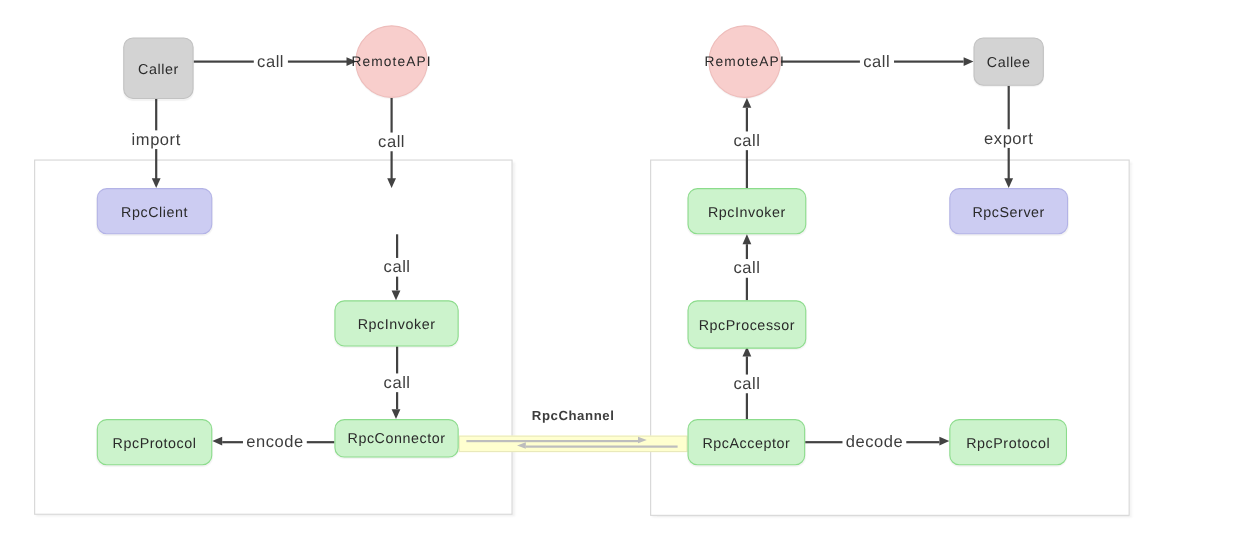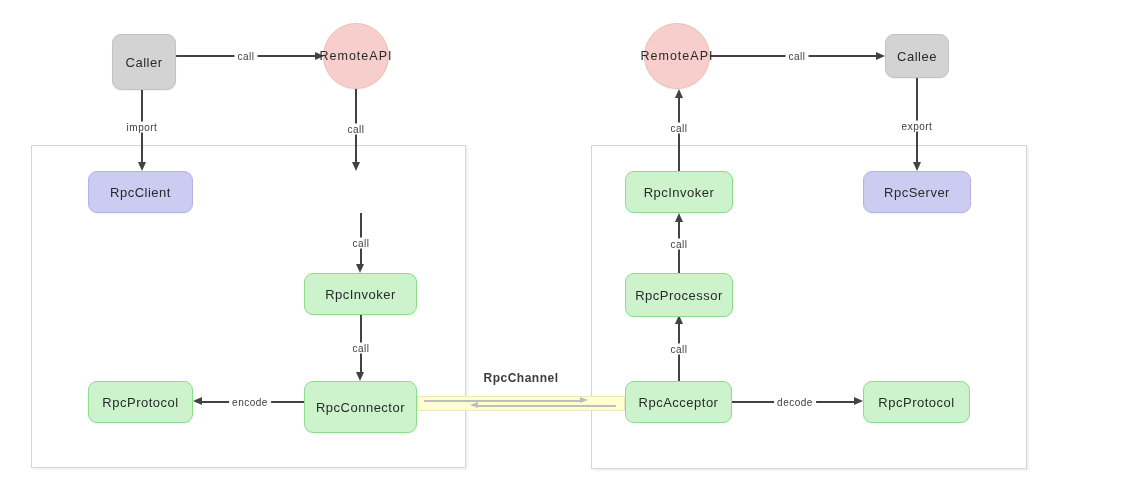--- a/index.html
+++ b/index.html
@@ -26,21 +26,21 @@
   .node.circle{border-radius:50%;background:var(--node-pink-fill);border-color:var(--node-pink-border);
         flex-direction:row;text-align:center;line-height:15px;letter-spacing:1px;font-size:12.5px;}
   .hline{position:absolute;height:1.5px;background:var(--edge-color);}
   .vline{position:absolute;width:1.5px;background:var(--edge-color);}
   .ah{position:absolute;width:0;height:0;}
   .ah-right{border-top:4px solid transparent;border-bottom:4px solid transparent;border-left:9px solid var(--edge-color);}
   .ah-left{border-top:4px solid transparent;border-bottom:4px solid transparent;border-right:9px solid var(--edge-color);}
   .ah-down{border-left:4px solid transparent;border-right:4px solid transparent;border-top:9px solid var(--edge-color);}
   .ah-up{border-left:4px solid transparent;border-right:4px solid transparent;border-bottom:9px solid var(--edge-color);}
   .edge-label{position:absolute;transform:translate(-50%,-50%);background:#fff;padding:0 3px;
-        font-size:10px;letter-spacing:.5px;color:var(--label-color);white-space:nowrap;}
+        font-size:15px;letter-spacing:.5px;color:var(--label-color);white-space:nowrap;}
   .channel-band{position:absolute;background:var(--channel-fill);border:1px solid var(--channel-border);
         box-sizing:border-box;}
   .band-line{position:absolute;height:1.5px;background:var(--channel-arrow);}
   .band-ah{position:absolute;width:0;height:0;}
   .band-ah-right{border-top:3.5px solid transparent;border-bottom:3.5px solid transparent;border-left:8px solid var(--channel-arrow);}
   .band-ah-left{border-top:3.5px solid transparent;border-bottom:3.5px solid transparent;border-right:8px solid var(--channel-arrow);}
   .channel-label{position:absolute;transform:translate(-50%,-50%);font-size:12px;letter-spacing:.5px;
         color:var(--label-color);white-space:nowrap;background:#fff;padding:0 2px;font-weight:bold;}
 </style>
 </head>
@@ -118,21 +118,21 @@
     <span>API</span>
   </div>
 
   <div class="node gray" style="left:885px;top:34px;width:64px;height:44px">Callee</div>
 
   <div class="node lavender" style="left:88px;top:171px;width:105px;height:42px">RpcClient</div>
 
 
   <div class="node green" style="left:304px;top:273px;width:113px;height:42px">RpcInvoker</div>
 
-  <div class="node green" style="left:304px;top:381px;width:113px;height:52px">RpcConnector</div>
+  <div class="node green" style="left:304px;top:381px;width:113px;height:35px">RpcConnector</div>
 
   <div class="node green" style="left:88px;top:381px;width:105px;height:42px">RpcProtocol</div>
 
   <div class="node green" style="left:625px;top:171px;width:108px;height:42px">RpcInvoker</div>
 
   <div class="node lavender" style="left:863px;top:171px;width:108px;height:42px">RpcServer</div>
 
   <div class="node green" style="left:625px;top:273px;width:108px;height:44px">RpcProcessor</div>
 
   <div class="node green" style="left:625px;top:381px;width:107px;height:42px">RpcAcceptor</div>

